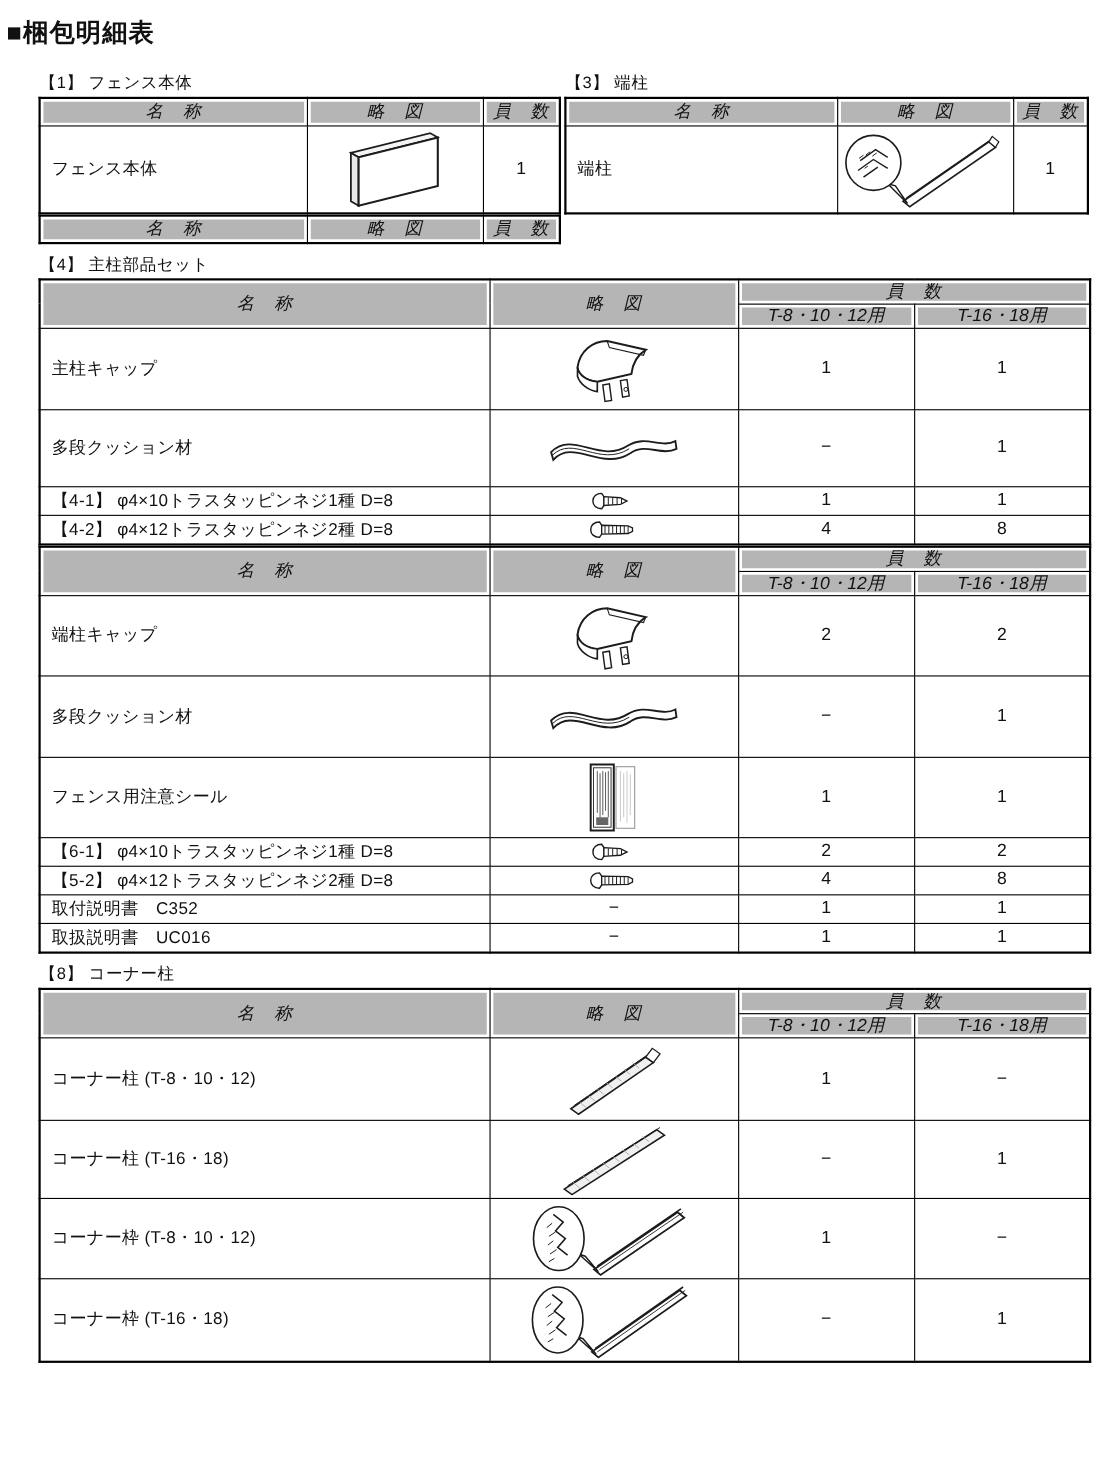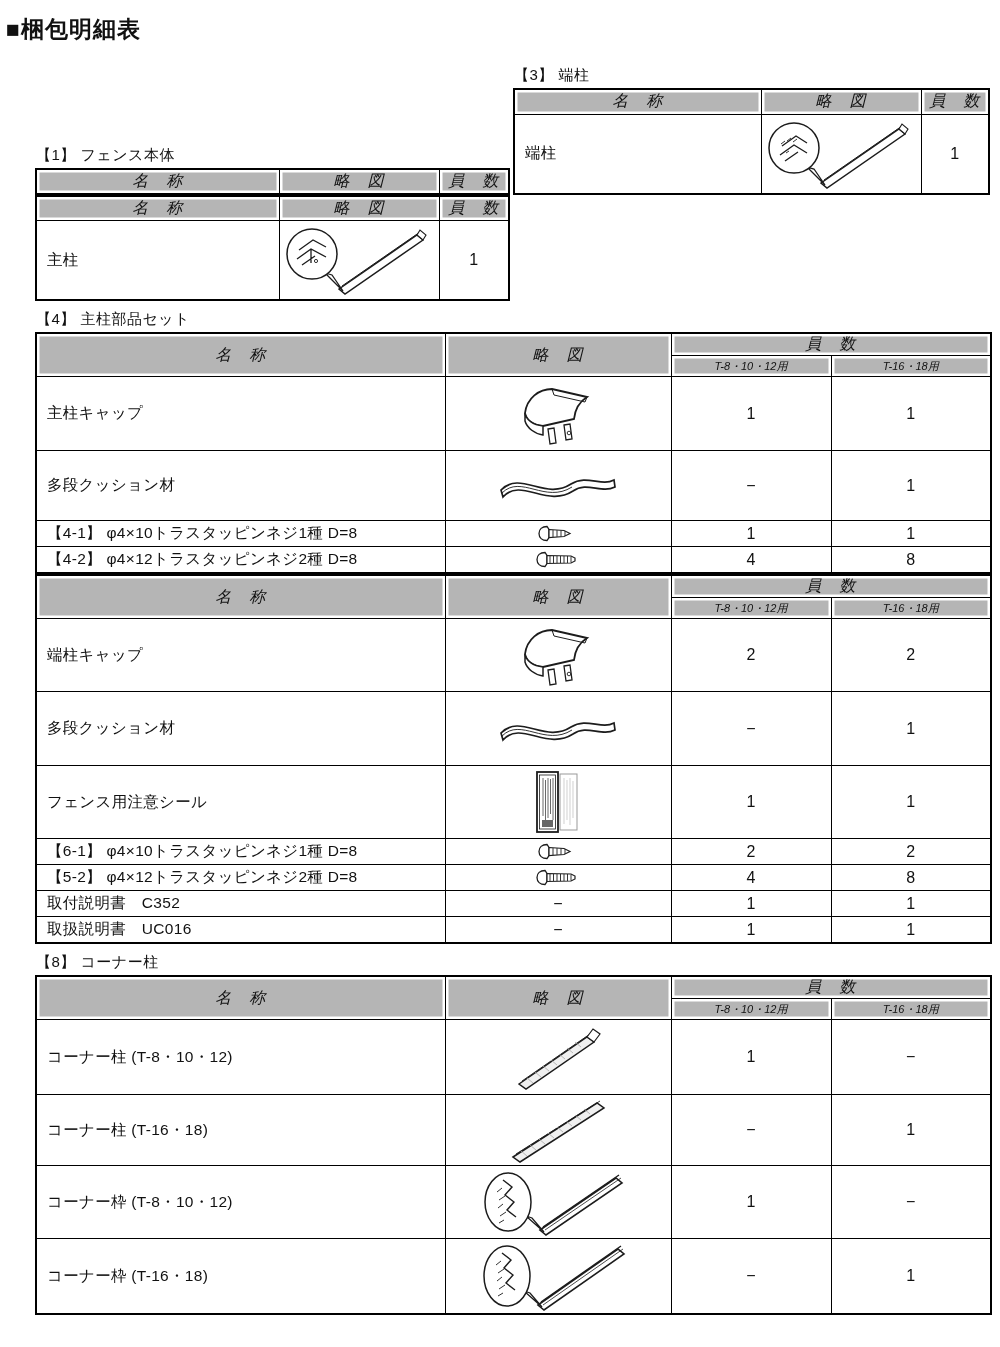--- a/index.html
+++ b/index.html
@@ -25,21 +25,21 @@
     border-collapse:collapse; table-layout:fixed;
     border:2.5px solid #000; background:#fff;
   }
   .tbl td, .tbl th { border:1.5px solid #000; overflow:hidden; }
   .tbl th {
     background:#b5b5b5;
     box-shadow: inset 0 0 0 2.5px #ffffff;
     font-weight:normal; font-size:16px; letter-spacing:1px;
     text-align:center; padding:0;font-style:italic;
   }
-  .tbl th.sub { font-size:11px; letter-spacing:0; }
+  .tbl th.sub { font-size:16px; letter-spacing:0; }
   .name-cell {
     font-size:15.5px; text-align:left; padding:2px 4px 2px 10px;
     vertical-align:middle; white-space:nowrap; letter-spacing:0.3px;
   }
   .qty-cell { font-size:16px; text-align:center; vertical-align:middle; }
   .diag-cell { text-align:center; vertical-align:middle; padding:2px 0; }
   .hr-s  { height:25px; }
   .br-78 { height:78px; }
   .hr-b  { height:21px; }
   .r74 { height:74px; } .r72 { height:72px; } .r71 { height:71px; }
@@ -60,20 +60,31 @@
         <colgroup>
             <col style="width:243px">
             <col style="width:160px">
             <col style="width:70px">
           </colgroup>
         <tbody>
             <tr class="hr-s">
           <th>名　称</th>
           <th>略　図</th>
           <th>員　数</th>
+        </tr>
+        <tr class="br-78">
+          <td class="name-cell">フェンス本体</td>
+          <td class="diag-cell">
+            <svg width="104" height="74" viewBox="0 0 104 74">
+              <polygon points="12,22 84,4 91,8 19,26" fill="#f4f4f4" stroke="#1c1c1c" stroke-width="1.6"></polygon>
+              <polygon points="12,22 19,26 19,70 12,66" fill="#e8e8e8" stroke="#1c1c1c" stroke-width="1.6"></polygon>
+              <polygon points="19,26 91,8 91,52 19,70" fill="#ffffff" stroke="#1c1c1c" stroke-width="1.9"></polygon>
+            </svg>
+          </td>
+          <td class="qty-cell">1</td>
         </tr>
       </tbody>
         </table>
     </div>
     <div class="col-right">
       <div class="caption">【3】 端柱</div>
       <table class="tbl" style="width:475px">
         <colgroup>
             <col style="width:247px">
             <col style="width:160px">
@@ -111,35 +122,20 @@
           <col style="width:243px">
           <col style="width:160px">
           <col style="width:70px">
         </colgroup>
       <tbody>
           <tr class="hr-s">
         <th>名　称</th>
         <th>略　図</th>
         <th>員　数</th>
       </tr>
-      <tr class="br-78">
-        <td class="name-cell">主柱</td>
-        <td class="diag-cell">
-          <svg width="152" height="74" viewBox="0 0 152 74">
-            <polygon points="56,66 134,12 140,17 62,71" fill="#ffffff" stroke="#1c1c1c" stroke-width="1.5"></polygon>
-            <line x1="59" y1="63" x2="137" y2="9" stroke="#1c1c1c" stroke-width="1"></line>
-            <polygon points="134,12 140,17 143,12 137,7" fill="#ffffff" stroke="#1c1c1c" stroke-width="1.1"></polygon>
-            <polygon points="42,50 60,68 49,52" fill="#ffffff" stroke="#1c1c1c" stroke-width="1.3"></polygon>
-            <circle cx="29" cy="31" r="25" fill="#ffffff" stroke="#1c1c1c" stroke-width="1.5"></circle>
-            <path d="M14,36 L28,26 L43,34 M16,27 L30,17 L43,24 M19,42 L32,33 M28,26 L28,40" fill="none" stroke="#1c1c1c" stroke-width="1.3"></path>
-            <circle cx="33" cy="38" r="1.6" fill="none" stroke="#1c1c1c" stroke-width="0.9"></circle>
-          </svg>
-        </td>
-        <td class="qty-cell">1</td>
-      </tr>
     </tbody>
       </table>
   </div>
 
   <div class="block">
     <div class="caption">【4】 主柱部品セット</div>
     <table class="tbl" style="width:955px">
       <colgroup>
           <col style="width:409px">
           <col style="width:226px">

